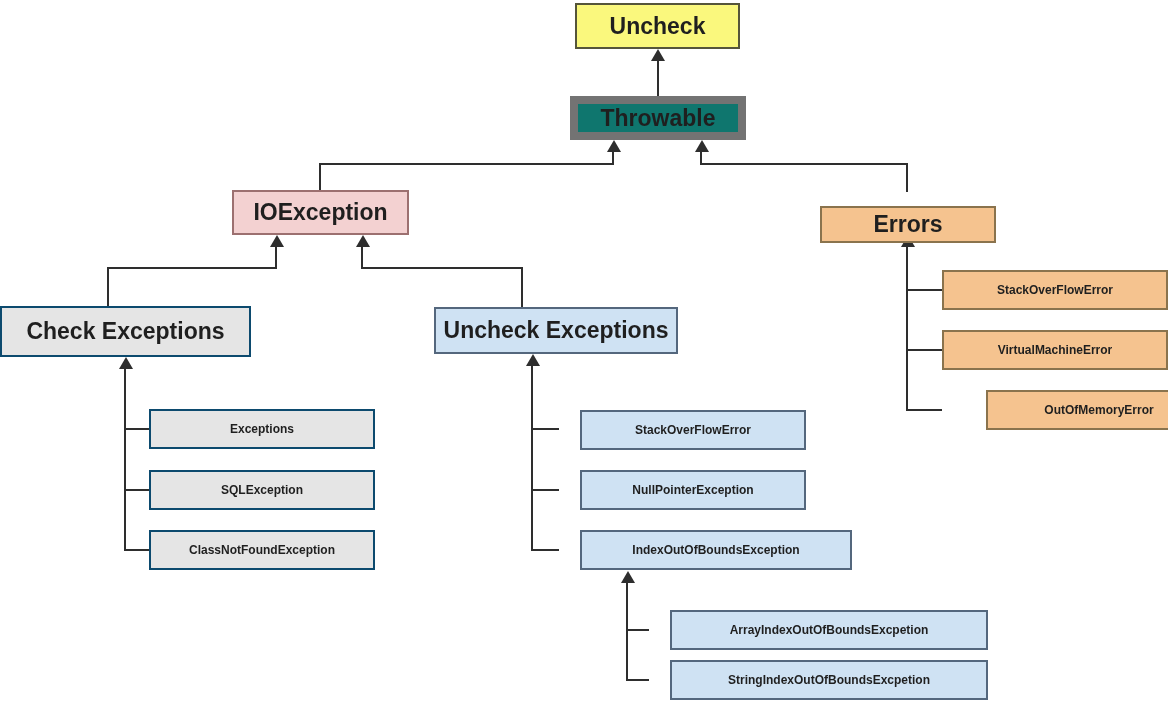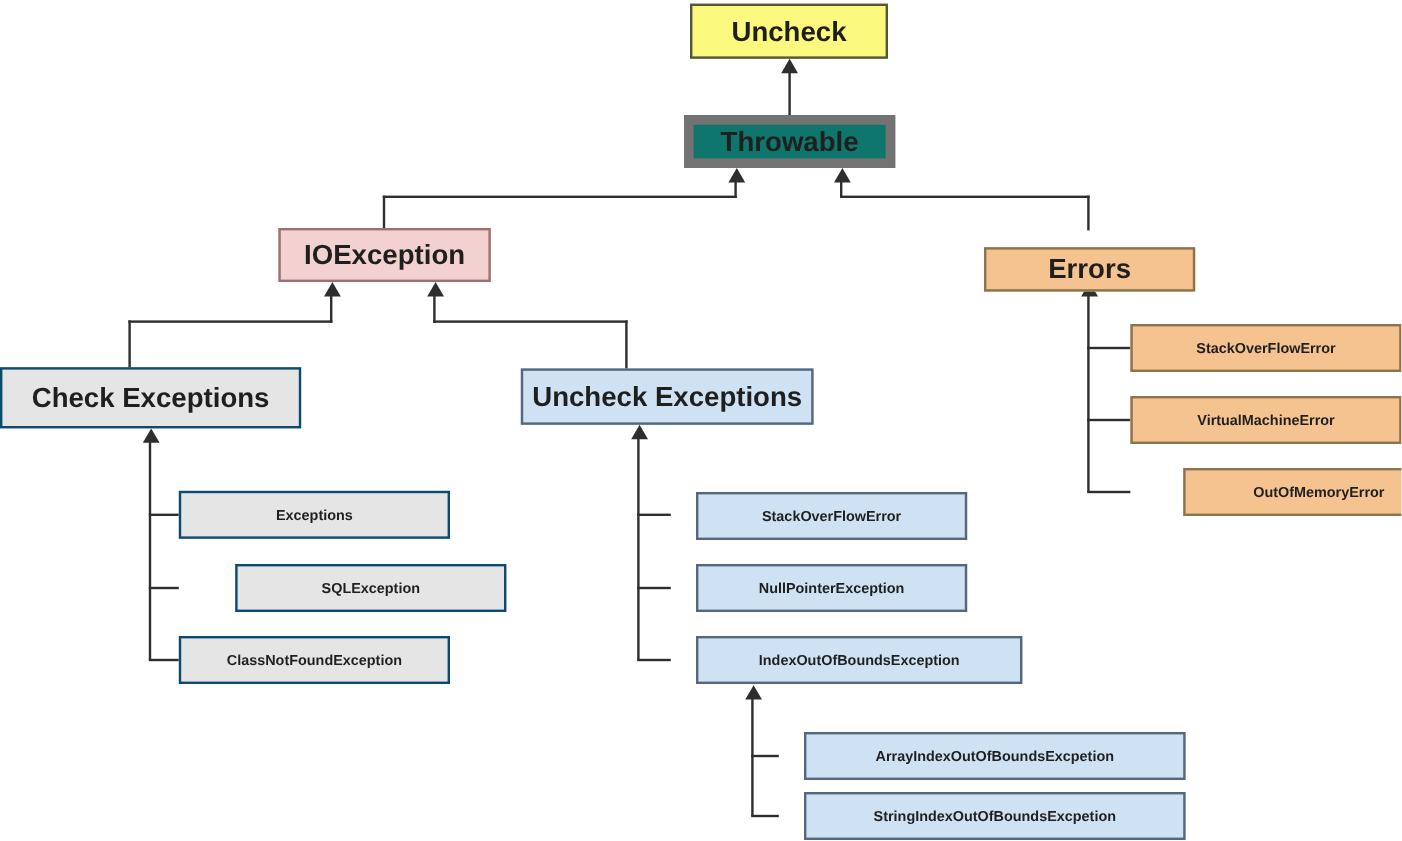--- a/index.html
+++ b/index.html
@@ -103,21 +103,21 @@
   </div>
 
   <div class="node lvl1 fill-yellow" style="left:575px;top:3px;width:165px;height:46px;">Uncheck</div>
   <div class="node lvl1 fill-lavender" style="left:570px;top:96px;width:176px;height:44px;">Throwable</div>
   <div class="node lvl1 fill-pink" style="left:232px;top:190px;width:177px;height:45px;">IOException</div>
   <div class="node lvl1 fill-orange" style="left:820px;top:206px;width:176px;height:37px;">Errors</div>
   <div class="node lvl1 fill-green" style="left:0px;top:306px;width:251px;height:51px;">Check Exceptions</div>
   <div class="node lvl1 fill-blue" style="left:413px;top:307px;width:244px;height:47px;">Uncheck Exceptions</div>
 
   <div class="node leaf fill-green" style="left:149px;top:409px;width:226px;height:40px;">Exceptions</div>
-  <div class="node leaf fill-green" style="left:149px;top:470px;width:226px;height:40px;margin-left:47px;">SQLException</div>
+  <div class="node leaf fill-green" style="left:149px;top:470px;width:226px;height:40px;">SQLException</div>
   <div class="node leaf fill-green" style="left:149px;top:530px;width:226px;height:40px;">ClassNotFoundException</div>
 
   <div class="node leaf fill-blue" style="left:559px;top:410px;width:226px;height:40px;">StackOverFlowError</div>
   <div class="node leaf fill-blue" style="left:559px;top:470px;width:226px;height:40px;">NullPointerException</div>
   <div class="node leaf fill-blue" style="left:559px;top:530px;width:272px;height:40px;">IndexOutOfBoundsException</div>
 
   <div class="node leaf fill-blue" style="left:649px;top:610px;width:318px;height:40px;">ArrayIndexOutOfBoundsExcpetion</div>
   <div class="node leaf fill-blue" style="left:649px;top:660px;width:318px;height:40px;">StringIndexOutOfBoundsExcpetion</div>
 
   <div class="node leaf fill-orange" style="left:942px;top:270px;width:226px;height:40px;">StackOverFlowError</div>

